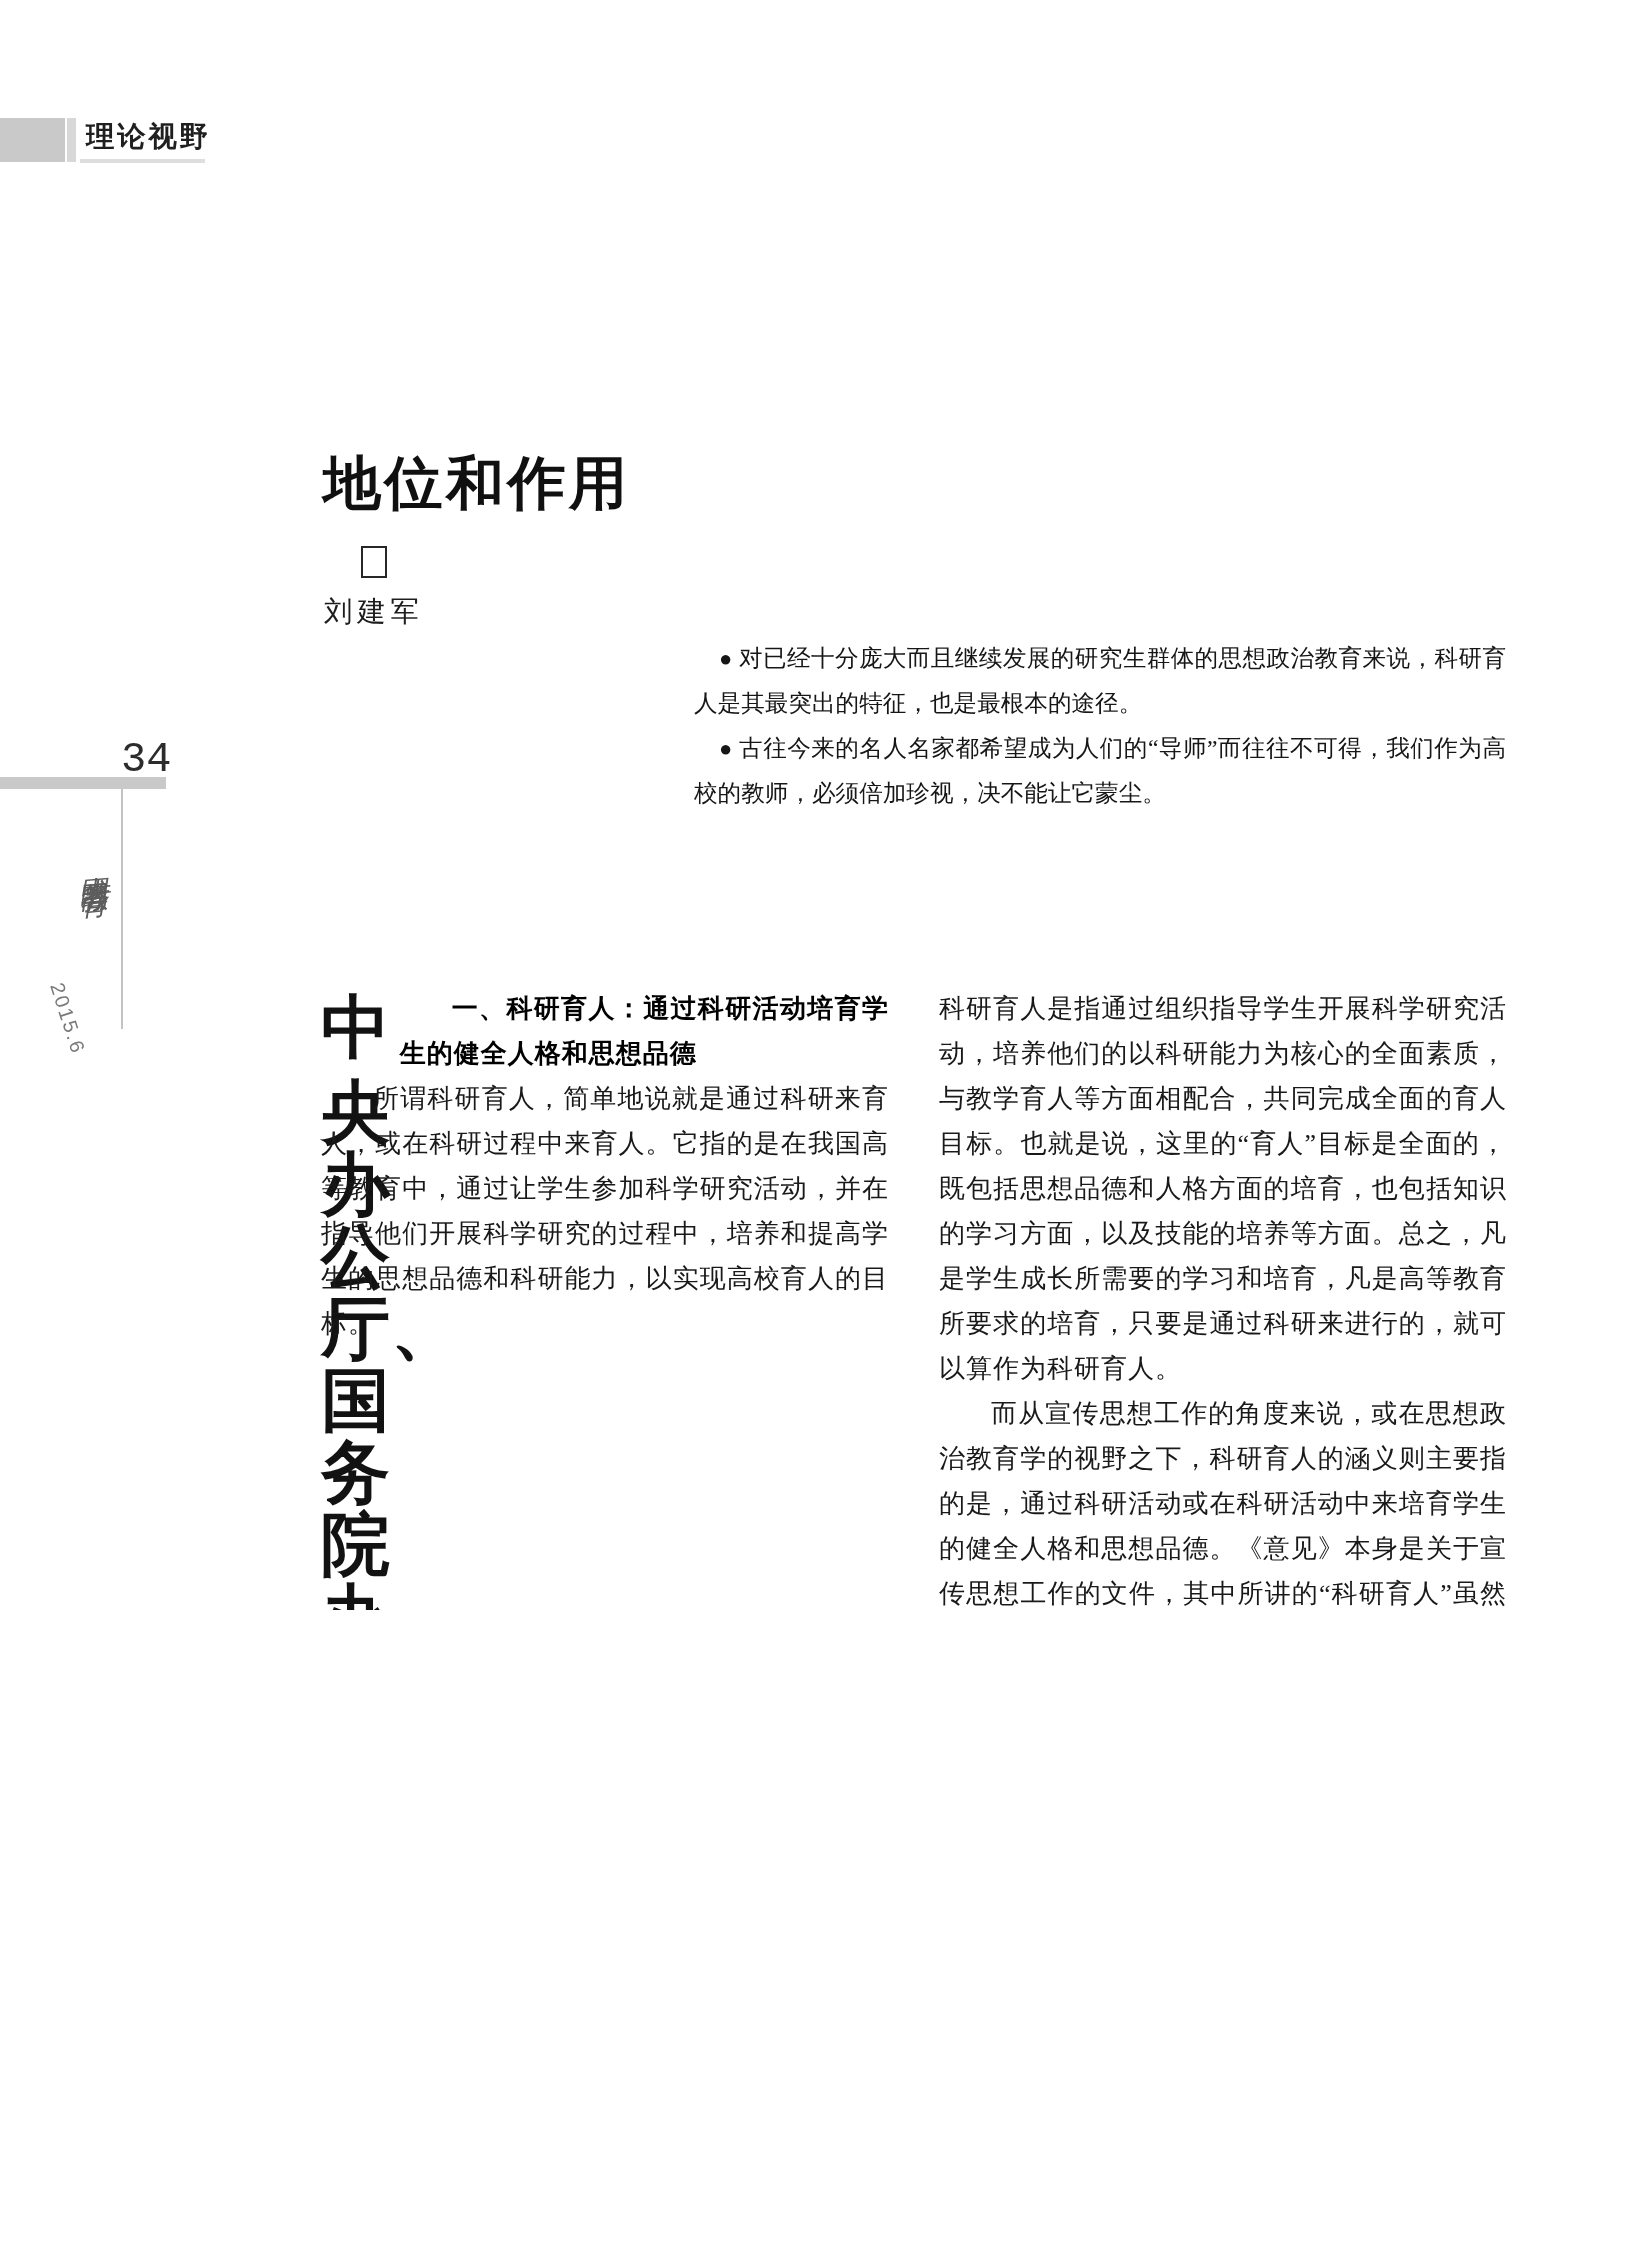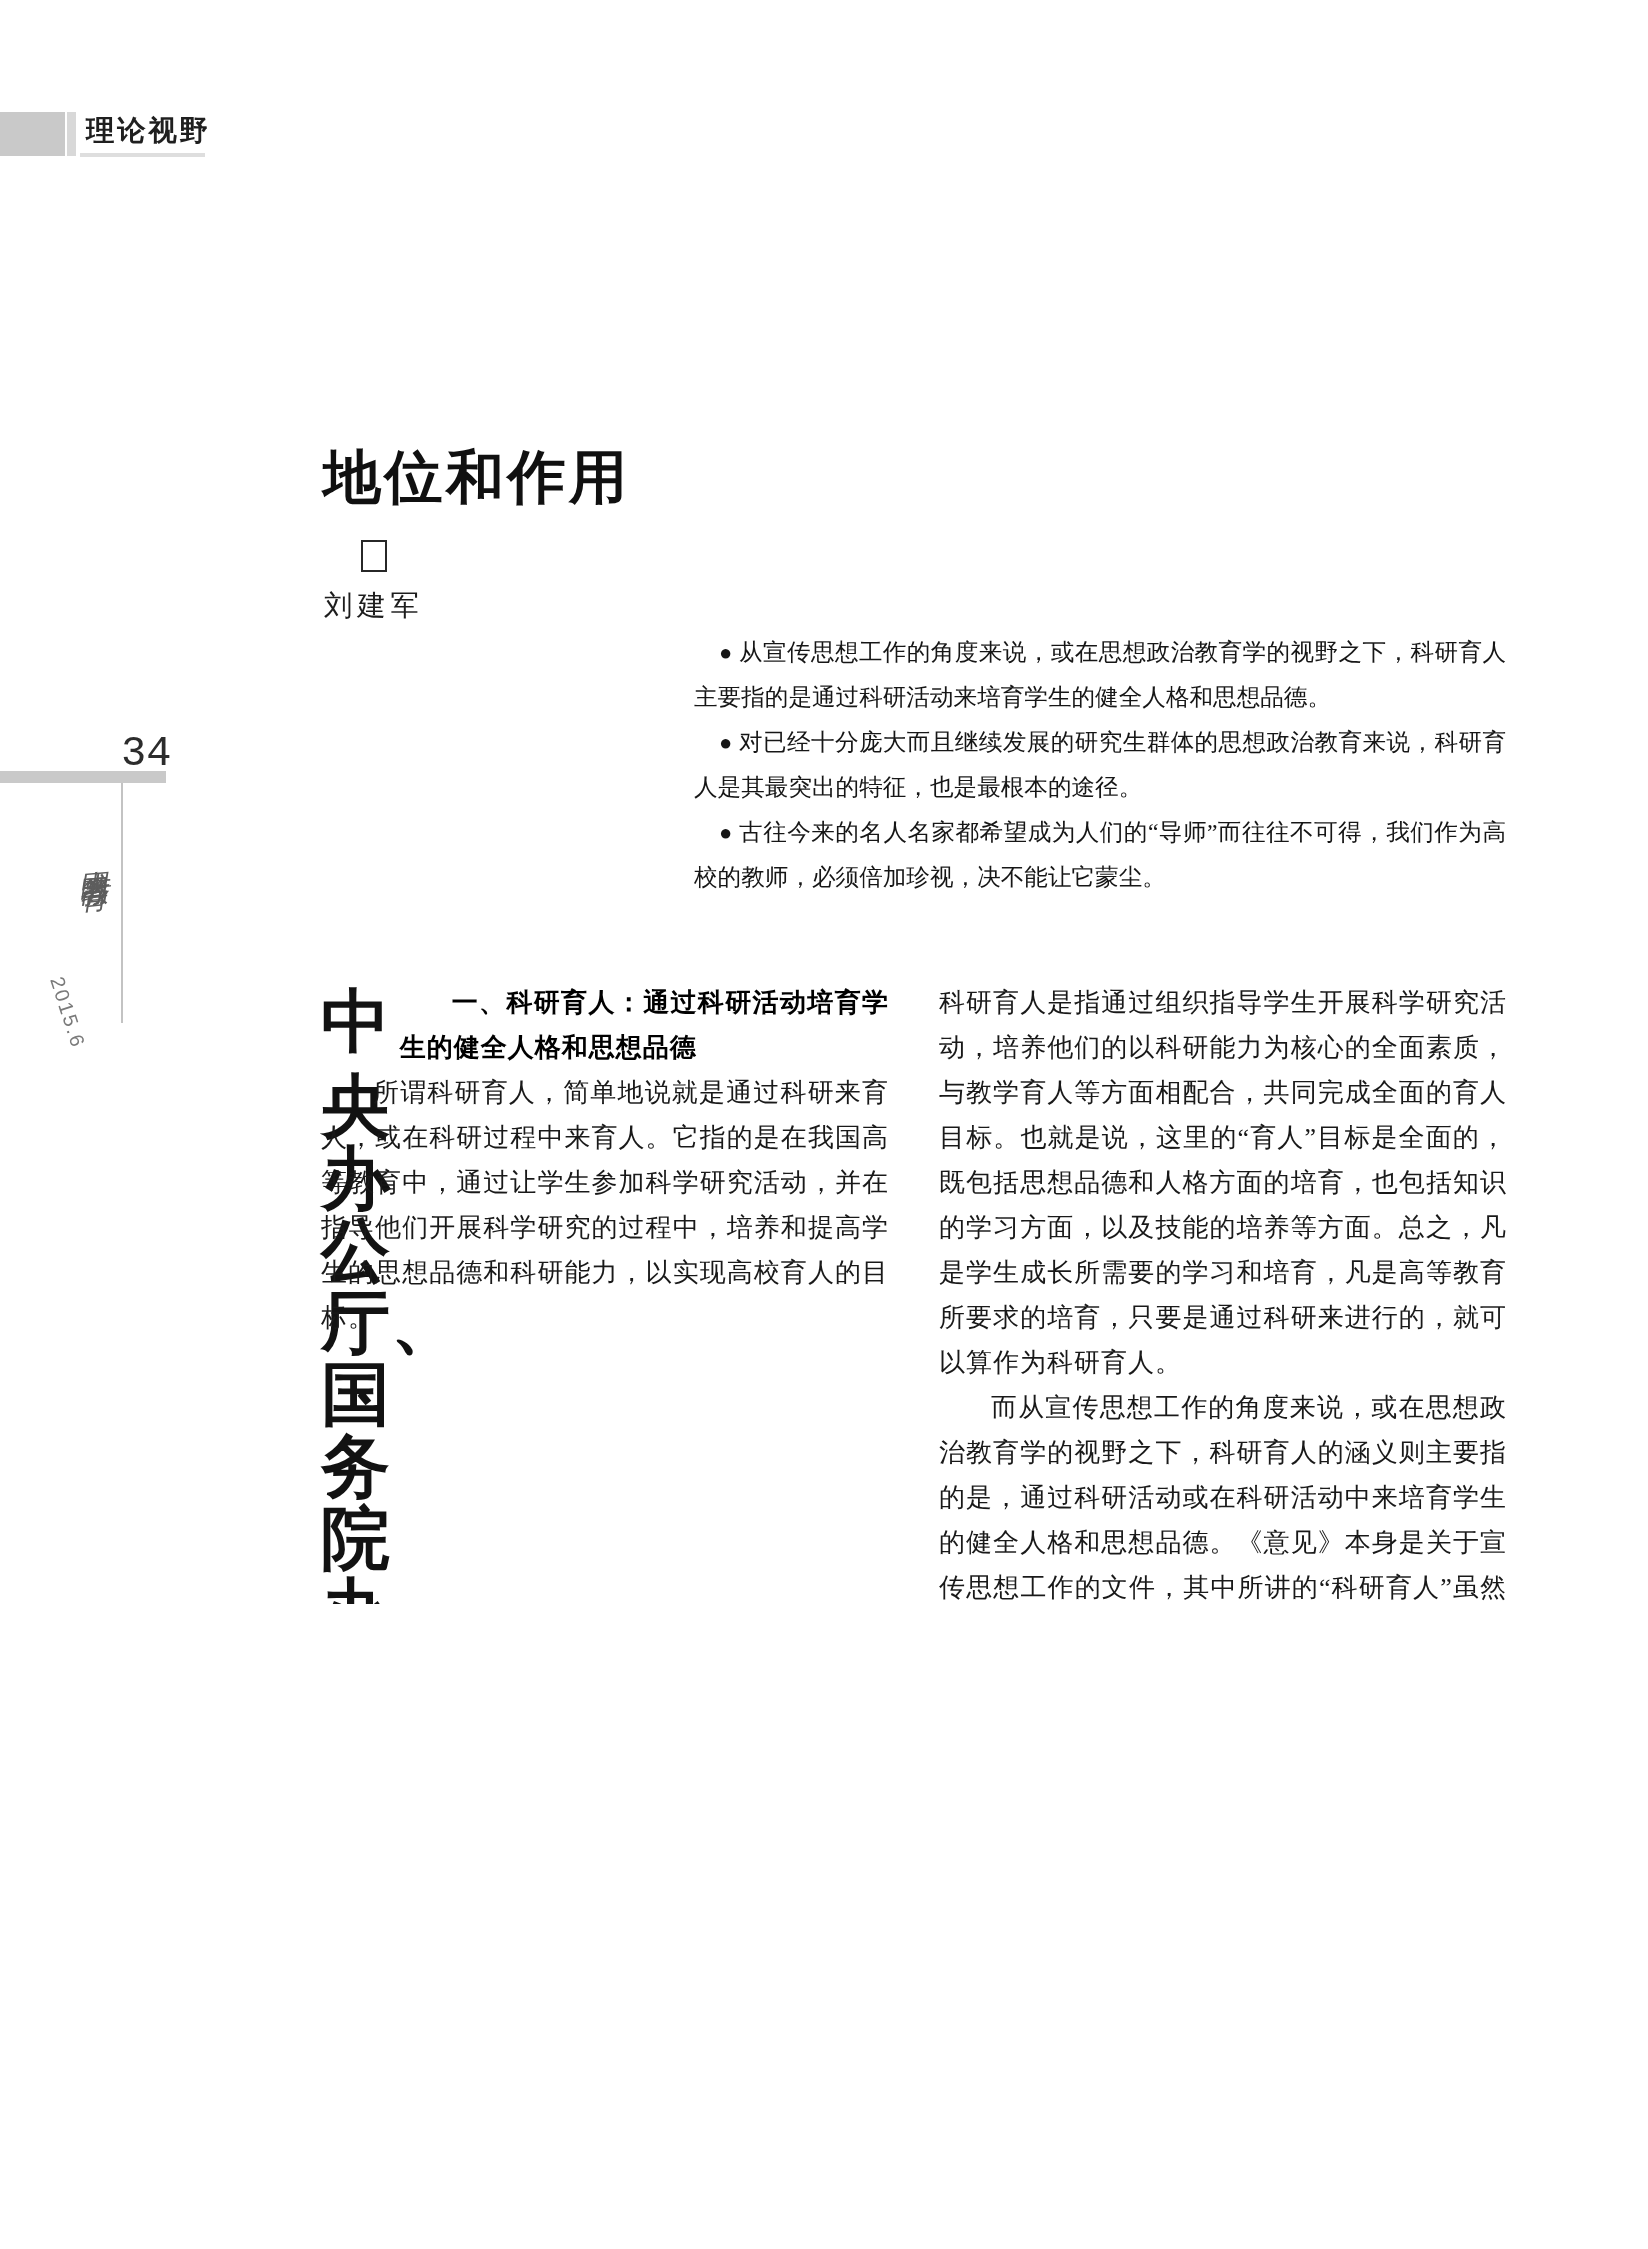--- a/index.html
+++ b/index.html
@@ -1,18 +1,18 @@
 <!DOCTYPE html>
 <html style="font-size:11px"><head>
 <meta charset="utf-8">
 <style>
   * { margin:0; padding:0; box-sizing:border-box; }
   html,body { background:#ffffff; }
   body { font-family:"Liberation Serif", serif; }
-  .page { position:relative; width:1648px; height:1604px; background:#ffffff; overflow:hidden; color:#1b1b1b; }
+  .page { position:relative; width:1648px; height:1604px; background:#ffffff; overflow:hidden; color:#1b1b1b;margin-top:6px; }
 
   
   .hdr-block   { position:absolute; left:0;   top:112px; width:65px; height:44px; background:#c9c9c9; }
   .hdr-accent  { position:absolute; left:67px; top:112px; width:9px; height:44px; background:#d8d8d8; }
   .section-label { position:absolute; left:86px; top:111px; font-size:28.4px; line-height:40px;
                    letter-spacing:2.8px; color:#1f1f1f; font-weight:600; font-family:"Liberation Serif", serif; }
   .hdr-underline { position:absolute; left:80px; top:153px; width:125px; height:4.2px; background:#dedede; }
 
   
   .page-number { position:absolute; left:121px; top:730px; font-size:42px; color:#2c2c2c;
@@ -72,21 +72,20 @@
   <div class="journal-issue">2015.6</div>
 
   <h1 class="title"><br><span>地位和作用</span></h1>
 
   <div class="author-row">
     <span class="author-box"></span>
     <span class="author-name">刘建军</span>
   </div>
 
   <div class="highlights" id="highlights">
-      <p class="hl"><span class="dot">●</span>&nbsp;从宣传思想工作的角度来说，或在思想政治教育学的视野之下，科研育人主要指的是通过科研活动来培育学生的健全人格和思想品德。</p>
       <p class="hl"><span class="dot">●</span>&nbsp;对已经十分庞大而且继续发展的研究生群体的思想政治教育来说，科研育人是其最突出的特征，也是最根本的途径。</p>
       <p class="hl"><span class="dot">●</span>&nbsp;古往今来的名人名家都希望成为人们的“导师”而往往不可得，我们作为高校的教师，必须倍加珍视，决不能让它蒙尘。</p>
     </div>
 
   <div class="col col-left" id="col-left">
       <p class="bp dropcap"><span class="dropcap">中</span>央办公厅、国务院办公厅颁发的《关于加强和改进新形势下高校宣传思想工作的意见》，是当前和今后很长一个时期高校宣传思想政治工作和大学生思想政治教育的指导性文件。《意见》不仅在实践上全面部署了高校的宣传思想工作，而且在理论上有许多新的亮点，提出了一些新的概念和理念。比如在高校育人途径和育人格局问题上，《意见》在原来“三育人”即教书育人、管理育人、服务育人的基础上，新增加了“实践育人”和“科研育人”，使之发展成为“五育人”格局。本文不拟对“五育人”格局做全面考察，而只是就“科研育人”这一新的提法做初步的理论解读。</p>
       <p class="bp heading">一、科研育人：通过科研活动培育学生的健全人格和思想品德</p>
       <p class="bp indent">所谓科研育人，简单地说就是通过科研来育人，或在科研过程中来育人。它指的是在我国高等教育中，通过让学生参加科学研究活动，并在指导他们开展科学研究的过程中，培养和提高学生的思想品德和科研能力，以实现高校育人的目标。</p>
     </div>
   <div class="col col-right" id="col-right">

